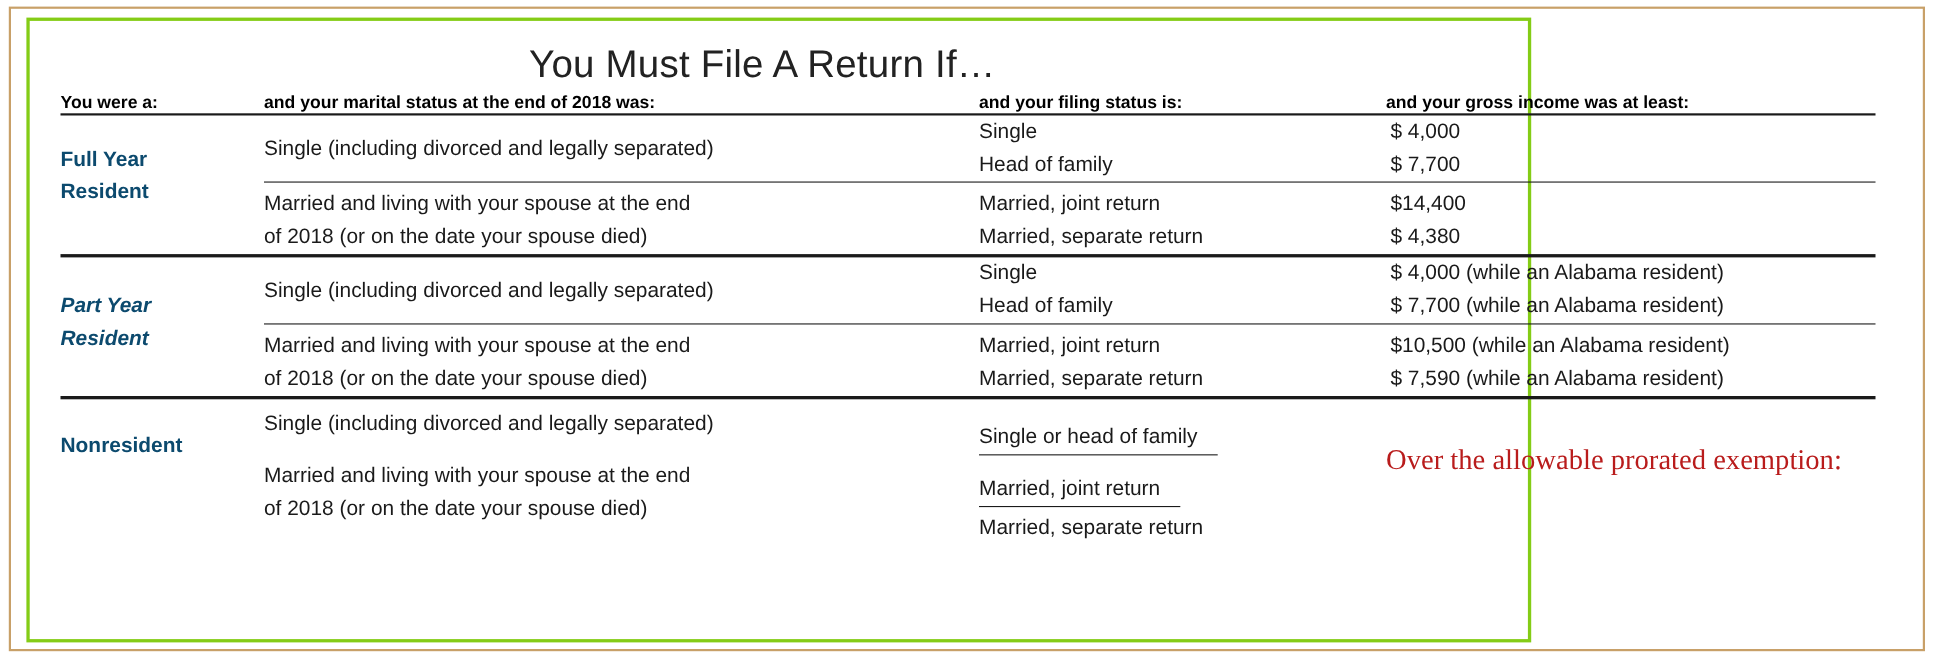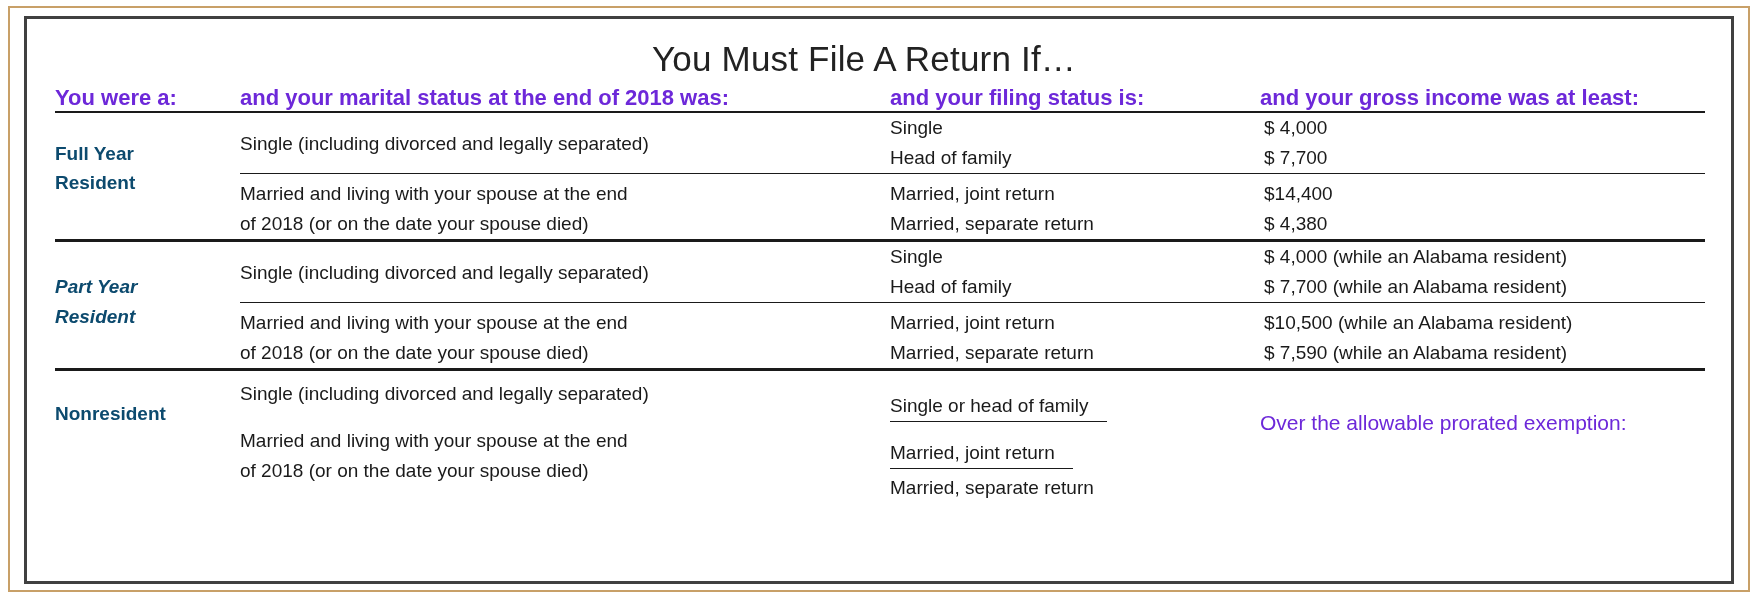--- a/index.html
+++ b/index.html
@@ -20,23 +20,23 @@
     width: 1742px;
     height: 586px;
     border: 2px solid #c8a068;
     box-sizing: border-box;
     background: #ffffff;
   }
   .doc-card {
     position: absolute;
     left: 14px;
     top: 8px;
-    width: 1710px;
+    width: 1368px;
     height: 568px;
-    border: 3px solid #404040;
+    border: 3px solid #84cc16;
     box-sizing: border-box;
     background: #ffffff;
   }
   .doc-inner {
     position: relative;
     padding: 6px 28px 0 28px;
     height: 100%;
     box-sizing: border-box;
   }
   .doc-title {
@@ -57,23 +57,23 @@
   table.filing-table td, table.filing-table th {
     vertical-align: top;
     padding: 0;
   }
   .col-a { width: 185px; }
   .col-b { width: 650px; }
   .col-c { width: 370px; }
   .col-d { width: 445px; }
 
   .hdr {
-    font-size: 22px;
+    font-size: 16px;
     font-weight: bold;
-    color: #6d28d9;
+    color: #000000;
     padding-bottom: 4px;
     text-align: left;
   }
   .hdr-rule {
     height: 0;
     border-bottom: 2px solid #1a1a1a;
     font-size: 0;
     line-height: 0;
   }
   .hdr-rule-cell {
@@ -113,23 +113,24 @@
     padding-bottom: 3px;
   }
   .nowrap { white-space: nowrap; }
   .underline-cell {
     border-bottom: 1.5px solid #1a1a1a;
     display: inline-block;
     padding-right: 18px;
     margin-top: 12px;
   }
   .nr-note {
-    font-size: 21px;
-    color: #6d28d9;
+    font-size: 26px;
+    color: #b91c1c;
     padding-left: 6px;
+    font-family: Liberation Serif, serif;
   }
 </style>
 </head>
 <body>
 
 <div class="page-frame">
   <div class="doc-card">
     <div class="doc-inner">
 
       <div class="doc-title">You Must File A Return If…</div>

